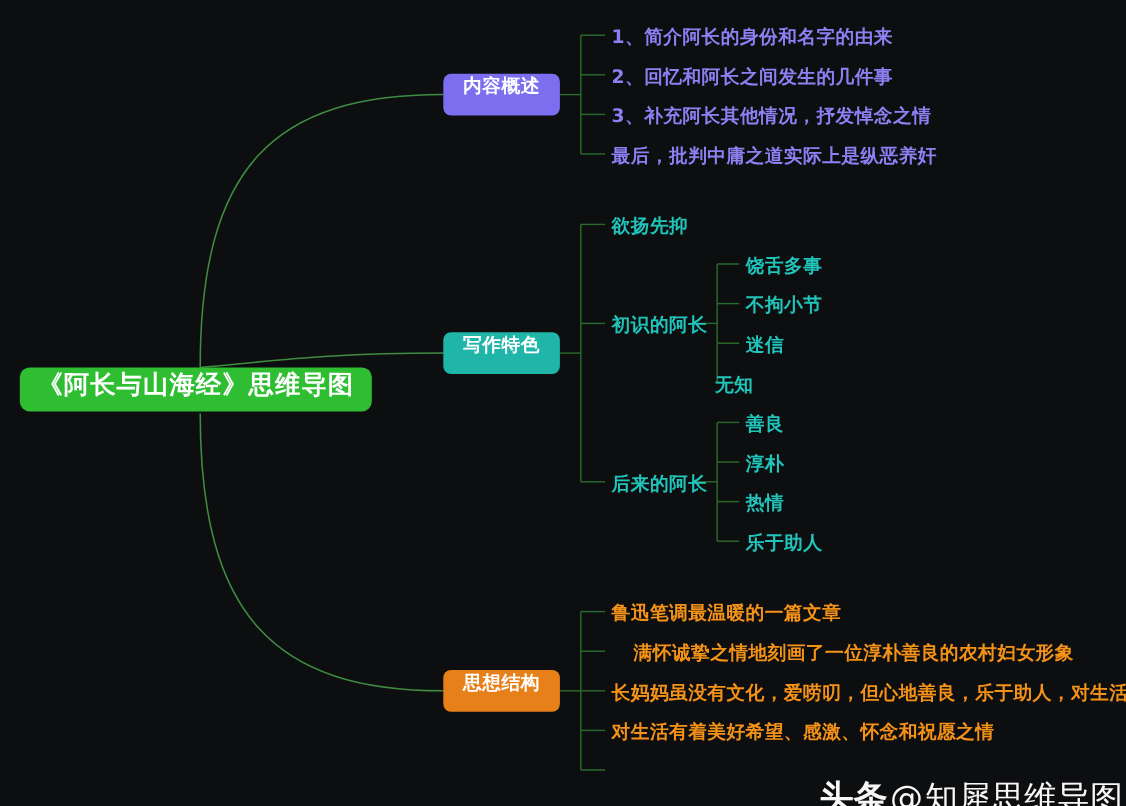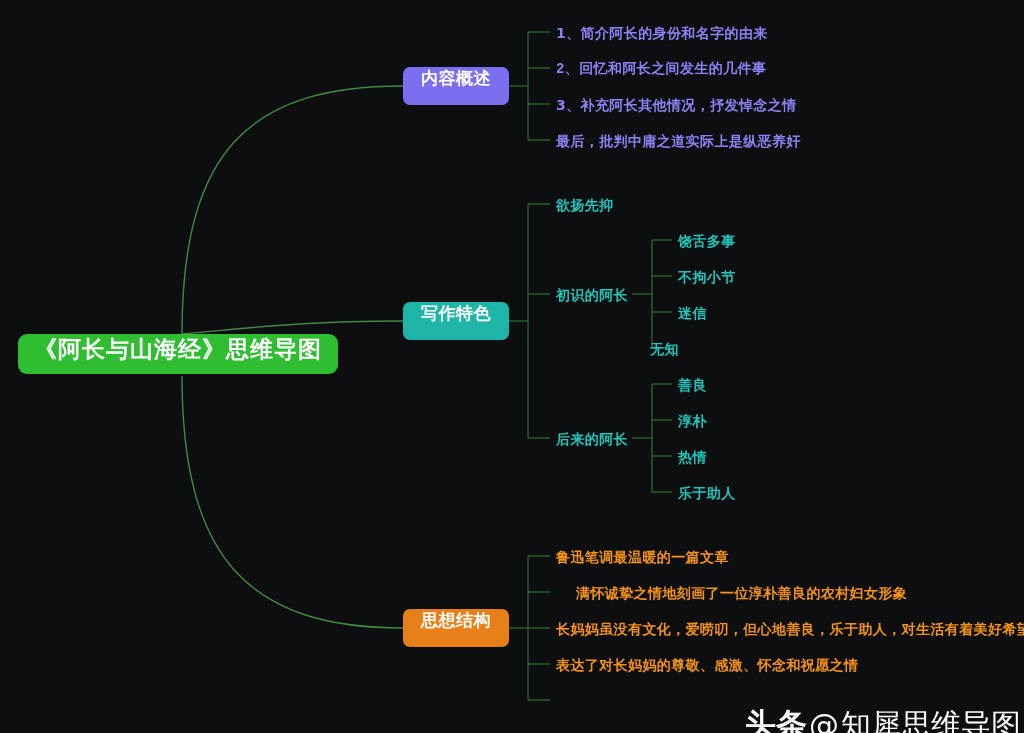--- a/index.html
+++ b/index.html
@@ -55,21 +55,21 @@
   }
   .node-b1 { top: 67px; background: #7b6ff0; }
   .node-b2 { top: 302px; background: #1fb5a8; }
   .node-b3 { top: 609px; background: #e8801a; }
 
   
   .leaf {
     position: absolute;
     white-space: nowrap;
     font-weight: bold;
-    font-size: 14px;
+    font-size: 17px;
     letter-spacing: 0.4px;
     line-height: 1;
   }
   .leaf-purple { color: #8c80f2; }
   .leaf-teal   { color: #20c4bb; }
   .leaf-orange { color: #f39217; }
 
   
   .watermark {
     position: absolute;
@@ -156,42 +156,42 @@
     <span>内容概述</span>
   </div>
   <div class="node node-b node-b2">
     <span>写作特色</span>
   </div>
   <div class="node node-b node-b3">
     <span>思想结构</span>
   </div>
 
   <div class="leaf leaf-purple" style="left:556px; top:26px;">1、简介阿长的身份和名字的由来</div>
-  <div class="leaf leaf-purple" style="left:556px; top:62px;font-family:Liberation Mono, monospace;">2、回忆和阿长之间发生的几件事</div>
+  <div class="leaf leaf-purple" style="left:556px; top:62px;">2、回忆和阿长之间发生的几件事</div>
   <div class="leaf leaf-purple" style="left:556px; top:98px;">3、补充阿长其他情况，抒发悼念之情</div>
   <div class="leaf leaf-purple" style="left:556px; top:134px;">最后，批判中庸之道实际上是纵恶养奸</div>
 
   <div class="leaf leaf-teal" style="left:556px; top:198px;">欲扬先抑</div>
   <div class="leaf leaf-teal" style="left:556px; top:288px;">初识的阿长</div>
   <div class="leaf leaf-teal" style="left:556px; top:432px;">后来的阿长</div>
 
   <div class="leaf leaf-teal" style="left:678px; top:234px;">饶舌多事</div>
   <div class="leaf leaf-teal" style="left:678px; top:270px;">不拘小节</div>
   <div class="leaf leaf-teal" style="left:678px; top:306px;">迷信</div>
   <div class="leaf leaf-teal" style="left:650px; top:342px;">无知</div>
 
   <div class="leaf leaf-teal" style="left:678px; top:378px;">善良</div>
   <div class="leaf leaf-teal" style="left:678px; top:414px;">淳朴</div>
   <div class="leaf leaf-teal" style="left:678px; top:450px;">热情</div>
   <div class="leaf leaf-teal" style="left:678px; top:486px;">乐于助人</div>
 
   <div class="leaf leaf-orange" style="left:556px; top:550px;">鲁迅笔调最温暖的一篇文章</div>
   <div class="leaf leaf-orange" style="left:556px; top:586px;margin-left:20px;">满怀诚挚之情地刻画了一位淳朴善良的农村妇女形象</div>
   <div class="leaf leaf-orange" style="left:556px; top:622px;">长妈妈虽没有文化，爱唠叨，但心地善良，乐于助人，对生活有着美好希望</div>
-  <div class="leaf leaf-orange" style="left:556px; top:658px;">表达了对长妈妈的尊敬、感激、怀念和祝愿之情</div>
+  <div class="leaf leaf-orange" style="left:556px; top:658px;">对生活有着美好希望、感激、怀念和祝愿之情</div>
 
   <div class="watermark">
     <span class="wm-logo">头条</span>
     <span class="wm-at">@</span>
     <span class="wm-name">知犀思维导图</span>
   </div>
 
 </div>
 
 </body></html>

